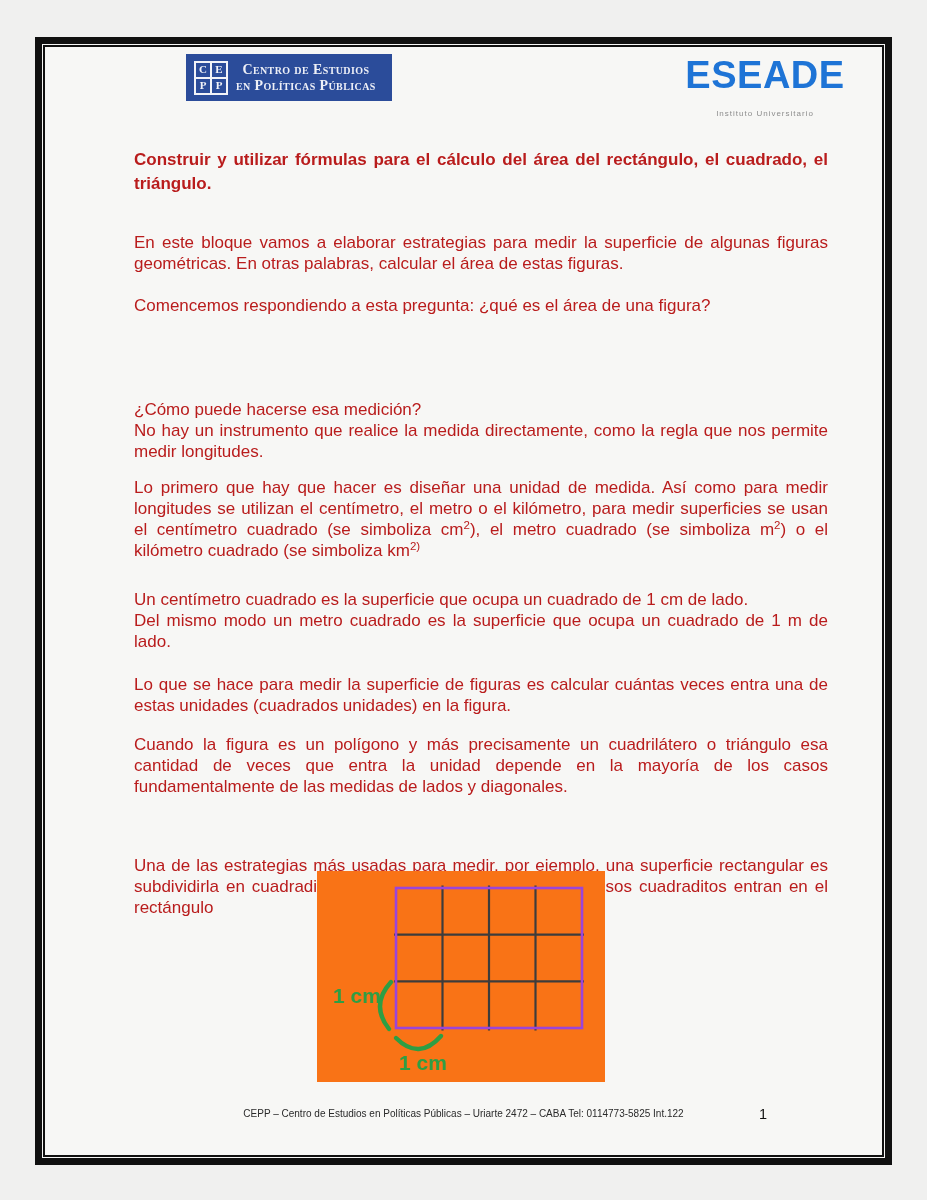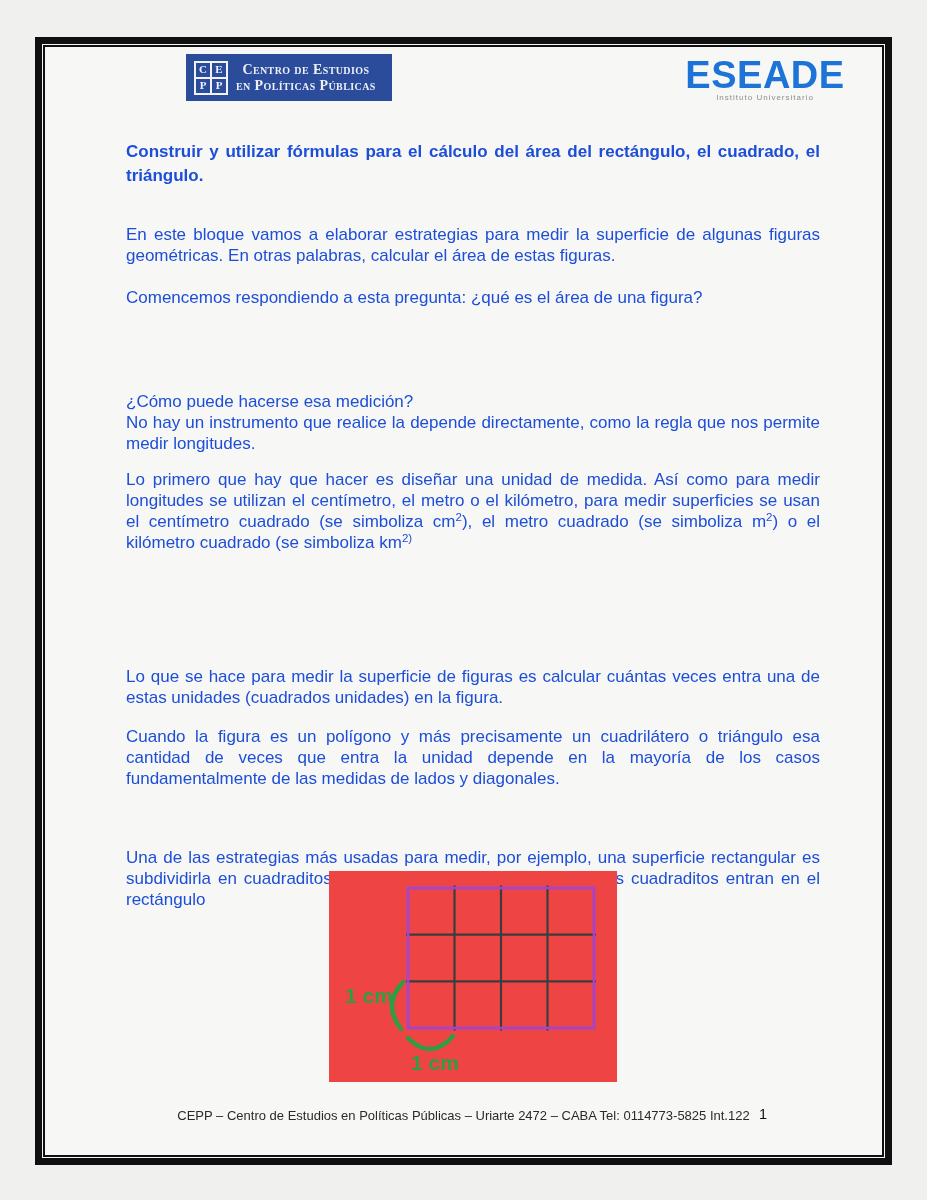--- a/index.html
+++ b/index.html
@@ -60,46 +60,46 @@
     position:absolute; left:630px; top:11px;
     width:180px; text-align:center;
   }
   .eseade-name {
     color:#1e74d6; font-weight:bold;
     font-size:38px; line-height:34px;
     letter-spacing:0.5px;
   }
   .eseade-sub {
     color:#8d8d8d; font-size:8px;
-    letter-spacing:1px; margin-top:1px;
+    letter-spacing:1px; margin-top:17px;
   }
 
   
   .tblock {
     position:absolute; left:81px; width:694px;
     font-size:17px; line-height:21px;
-    text-align:justify; color:#1d4ed8;
-    margin:0;
+    text-align:justify; color:#b91c1c;
+    margin:8px;
   }
   .doc-title { font-weight:bold; line-height:24px; }
   .tblock p { margin:0; text-align:justify; }
   sup { font-size:11.5px; line-height:0; vertical-align:6px; }
 
   
   .diagram-box {
-    position:absolute; left:284px; top:824px;
+    position:absolute; left:272px; top:824px;
     width:288px; height:211px;
-    background:#ef4444;
+    background:#f97316;
   }
   .diagram-box svg { display:block; }
 
   
   .footer-line {
     position:absolute; top:1061px; left:0; width:100%;
-    text-align:center; font-size:13px; color:#2a2a2a;
+    text-align:center; font-size:10px; color:#2a2a2a;
   }
   .page-number {
     position:absolute; top:1059px; left:714px;
     font-size:14.5px; color:#111;
   }
 </style>
 </head>
 <body>
 
 <div class="outer-frame">
@@ -127,25 +127,29 @@
       <div class="tblock doc-title" style="top:93px">Construir y utilizar fórmulas para el cálculo del área del rectángulo, el cuadrado, el triángulo.</div>
 
       <div class="tblock" style="top:177px">En este bloque vamos a elaborar estrategias para medir la superficie de algunas figuras geométricas. En otras palabras, calcular el área de estas figuras.</div>
 
       <div class="tblock" style="top:240px">
         <p>Comencemos respondiendo a esta pregunta: ¿qué es el área de una figura?</p>
       </div>
 
       <div class="tblock" style="top:344px">
         <p>¿Cómo puede hacerse esa medición?</p>
-        <p>No hay un instrumento que realice la depende directamente, como la regla que nos permite medir longitudes.</p>
+        <p>No hay un instrumento que realice la medida directamente, como la regla que nos permite medir longitudes.</p>
       </div>
 
       <div class="tblock" style="top:422px"><span>Lo primero que hay que hacer es diseñar una unidad de medida. Así como para medir longitudes se utilizan el centímetro, el metro o el kilómetro, para medir superficies se usan el centímetro cuadrado (se simboliza cm</span><sup>2</sup><span>), el metro cuadrado (se simboliza m</span><sup>2</sup><span>) o el kilómetro cuadrado (se simboliza km</span><sup>2)</sup></div>
 
+      <div class="tblock" style="top:534px">
+        <p>Un centímetro cuadrado es la superficie que ocupa un cuadrado de 1 cm de lado.</p>
+        <p>Del mismo modo un metro cuadrado es la superficie que ocupa un cuadrado de 1 m de lado.</p>
+      </div>
 
       <div class="tblock" style="top:619px">Lo que se hace para medir la superficie de figuras es calcular cuántas veces entra una de estas unidades (cuadrados unidades) en la figura.</div>
 
       <div class="tblock" style="top:679px">Cuando la figura es un polígono y más precisamente un cuadrilátero o triángulo esa cantidad de veces que entra la unidad depende en la mayoría de los casos fundamentalmente de las medidas de lados y diagonales.</div>
 
       <div class="tblock" style="top:800px">Una de las estrategias más usadas para medir, por ejemplo, una superficie rectangular es subdividirla en cuadraditos unidades y calcular cuántos de esos cuadraditos entran en el rectángulo</div>
 
       <div class="diagram-box">
         <svg width="288" height="211" viewBox="0 0 288 211">
 

